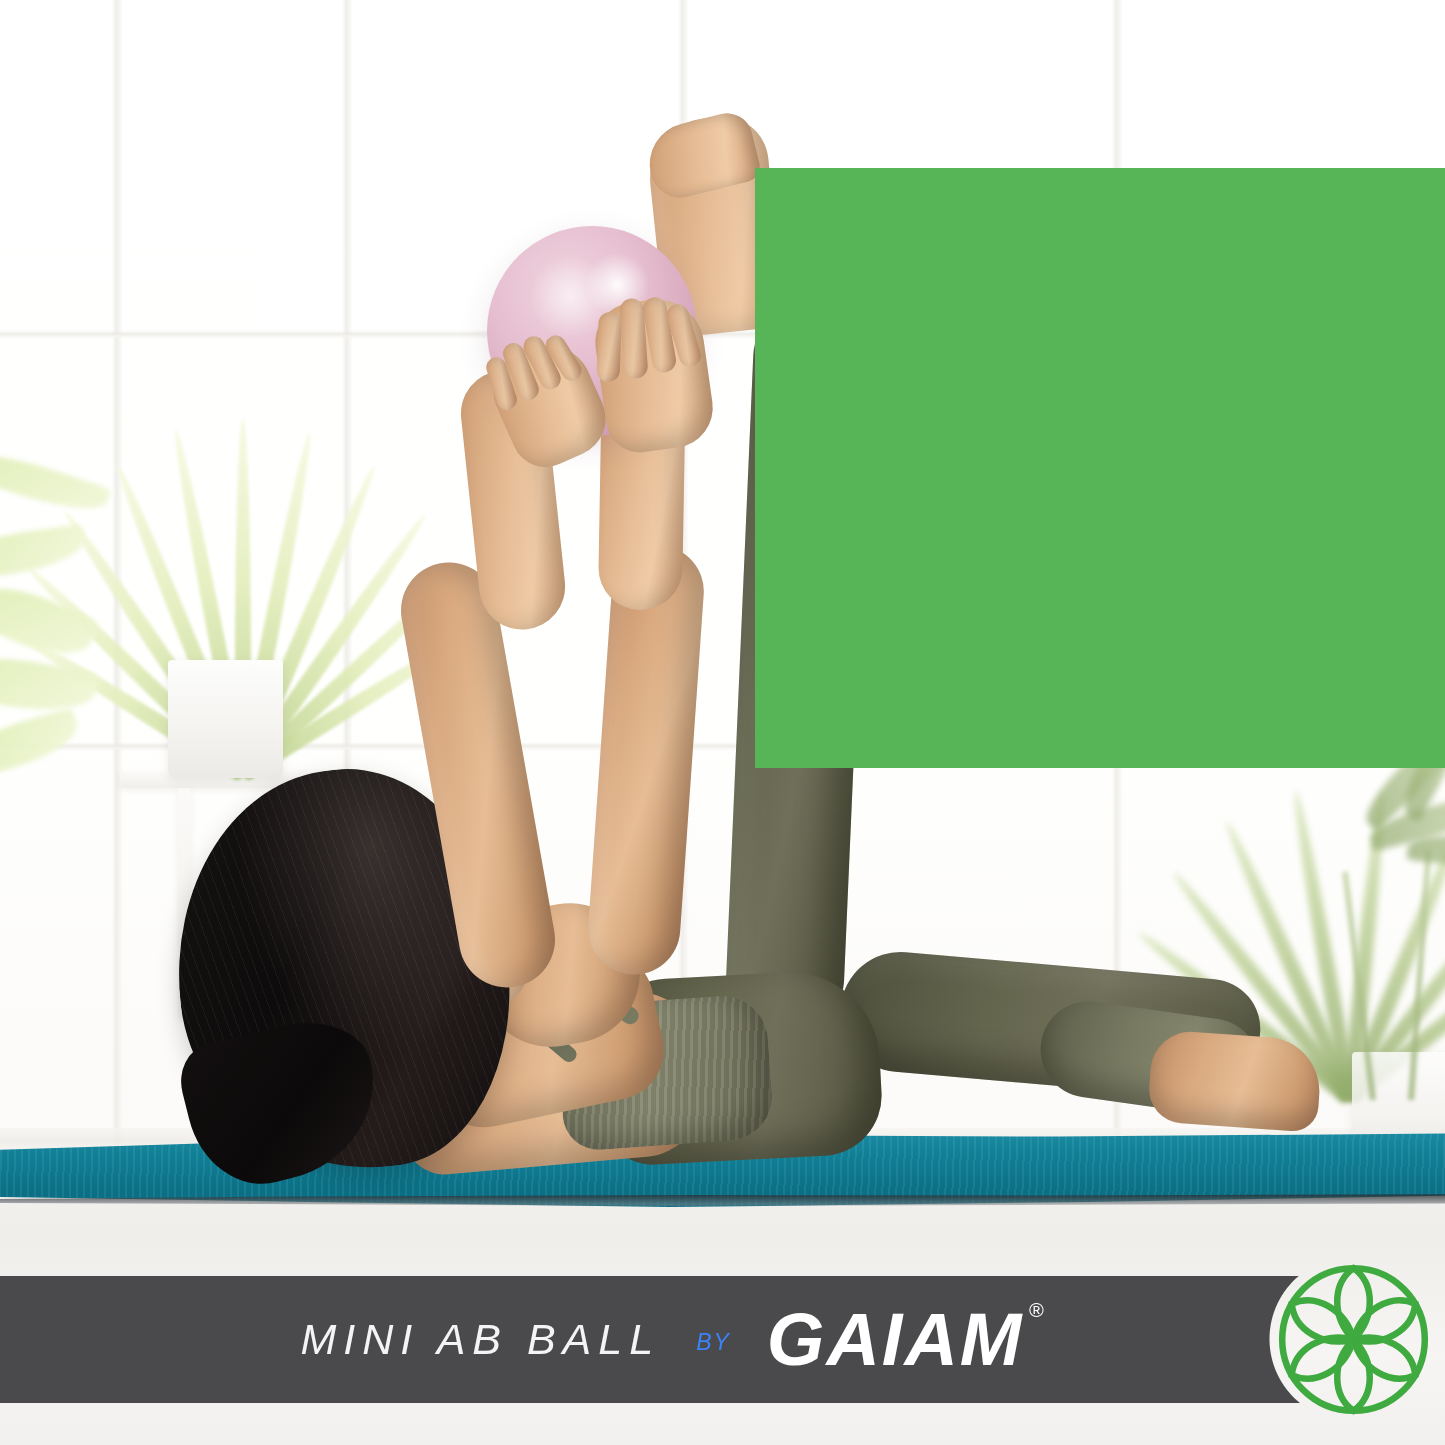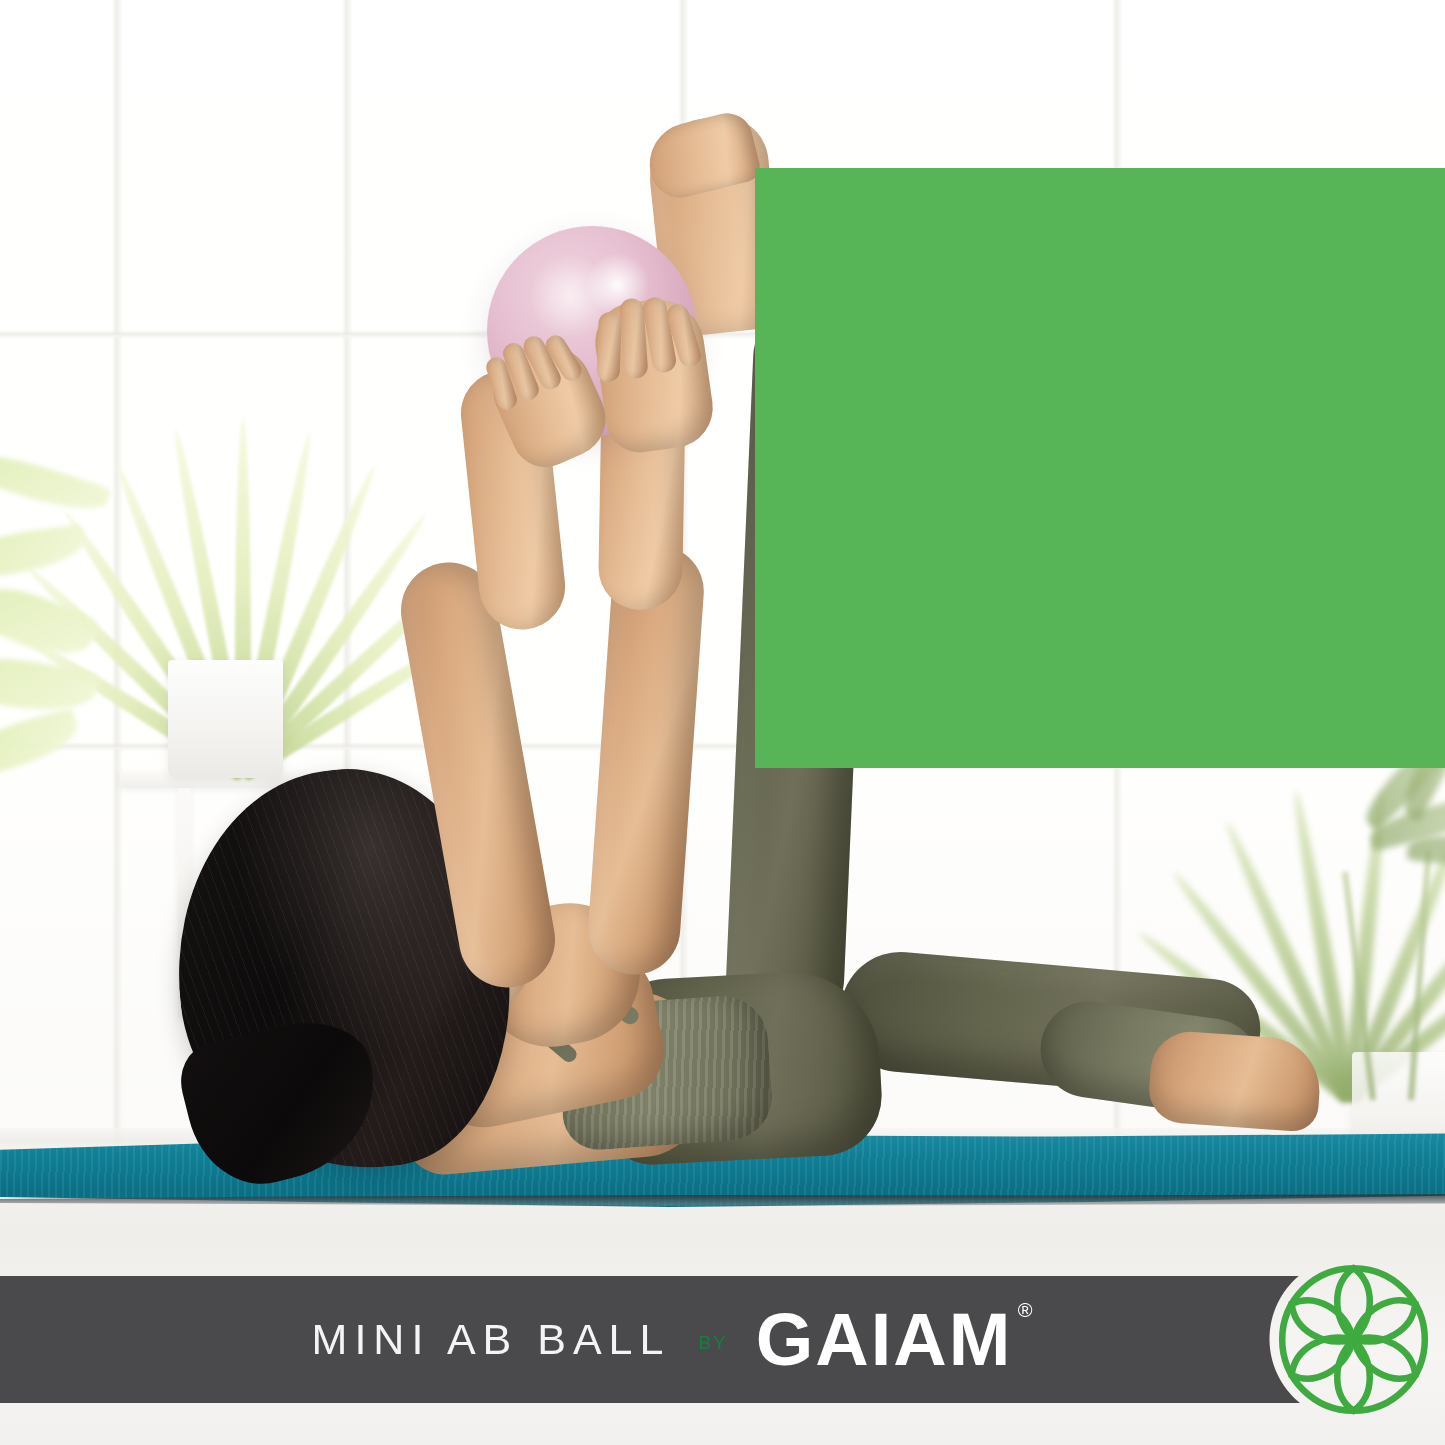--- a/index.html
+++ b/index.html
@@ -410,33 +410,34 @@
   }
   #brand-text-wrap {
     position: absolute;
     left: 0;
     top: 1276px;
     width: 1352px;
     height: 127px;
     display: flex;
     align-items: center;
     justify-content: center;
-    gap: 28px;
+    gap: 36px;
     padding-right: 28px;
     box-sizing: border-box;
+    font-style: italic;
   }
   #product-name {
     color: #f4f4f4;
     font-size: 43px;
     font-weight: 300;
     letter-spacing: 7px;
   }
   #by-label {
-    color: #15803d;
-    font-size: 19px;
+    color: #3b82f6;
+    font-size: 23px;
     font-weight: 400;
     letter-spacing: 2px;
     position: relative;
     top: 3px;
   }
   #gaiam-wordmark {
     color: #ffffff;
     font-size: 74px;
     font-weight: 700;
     letter-spacing: 2px;

